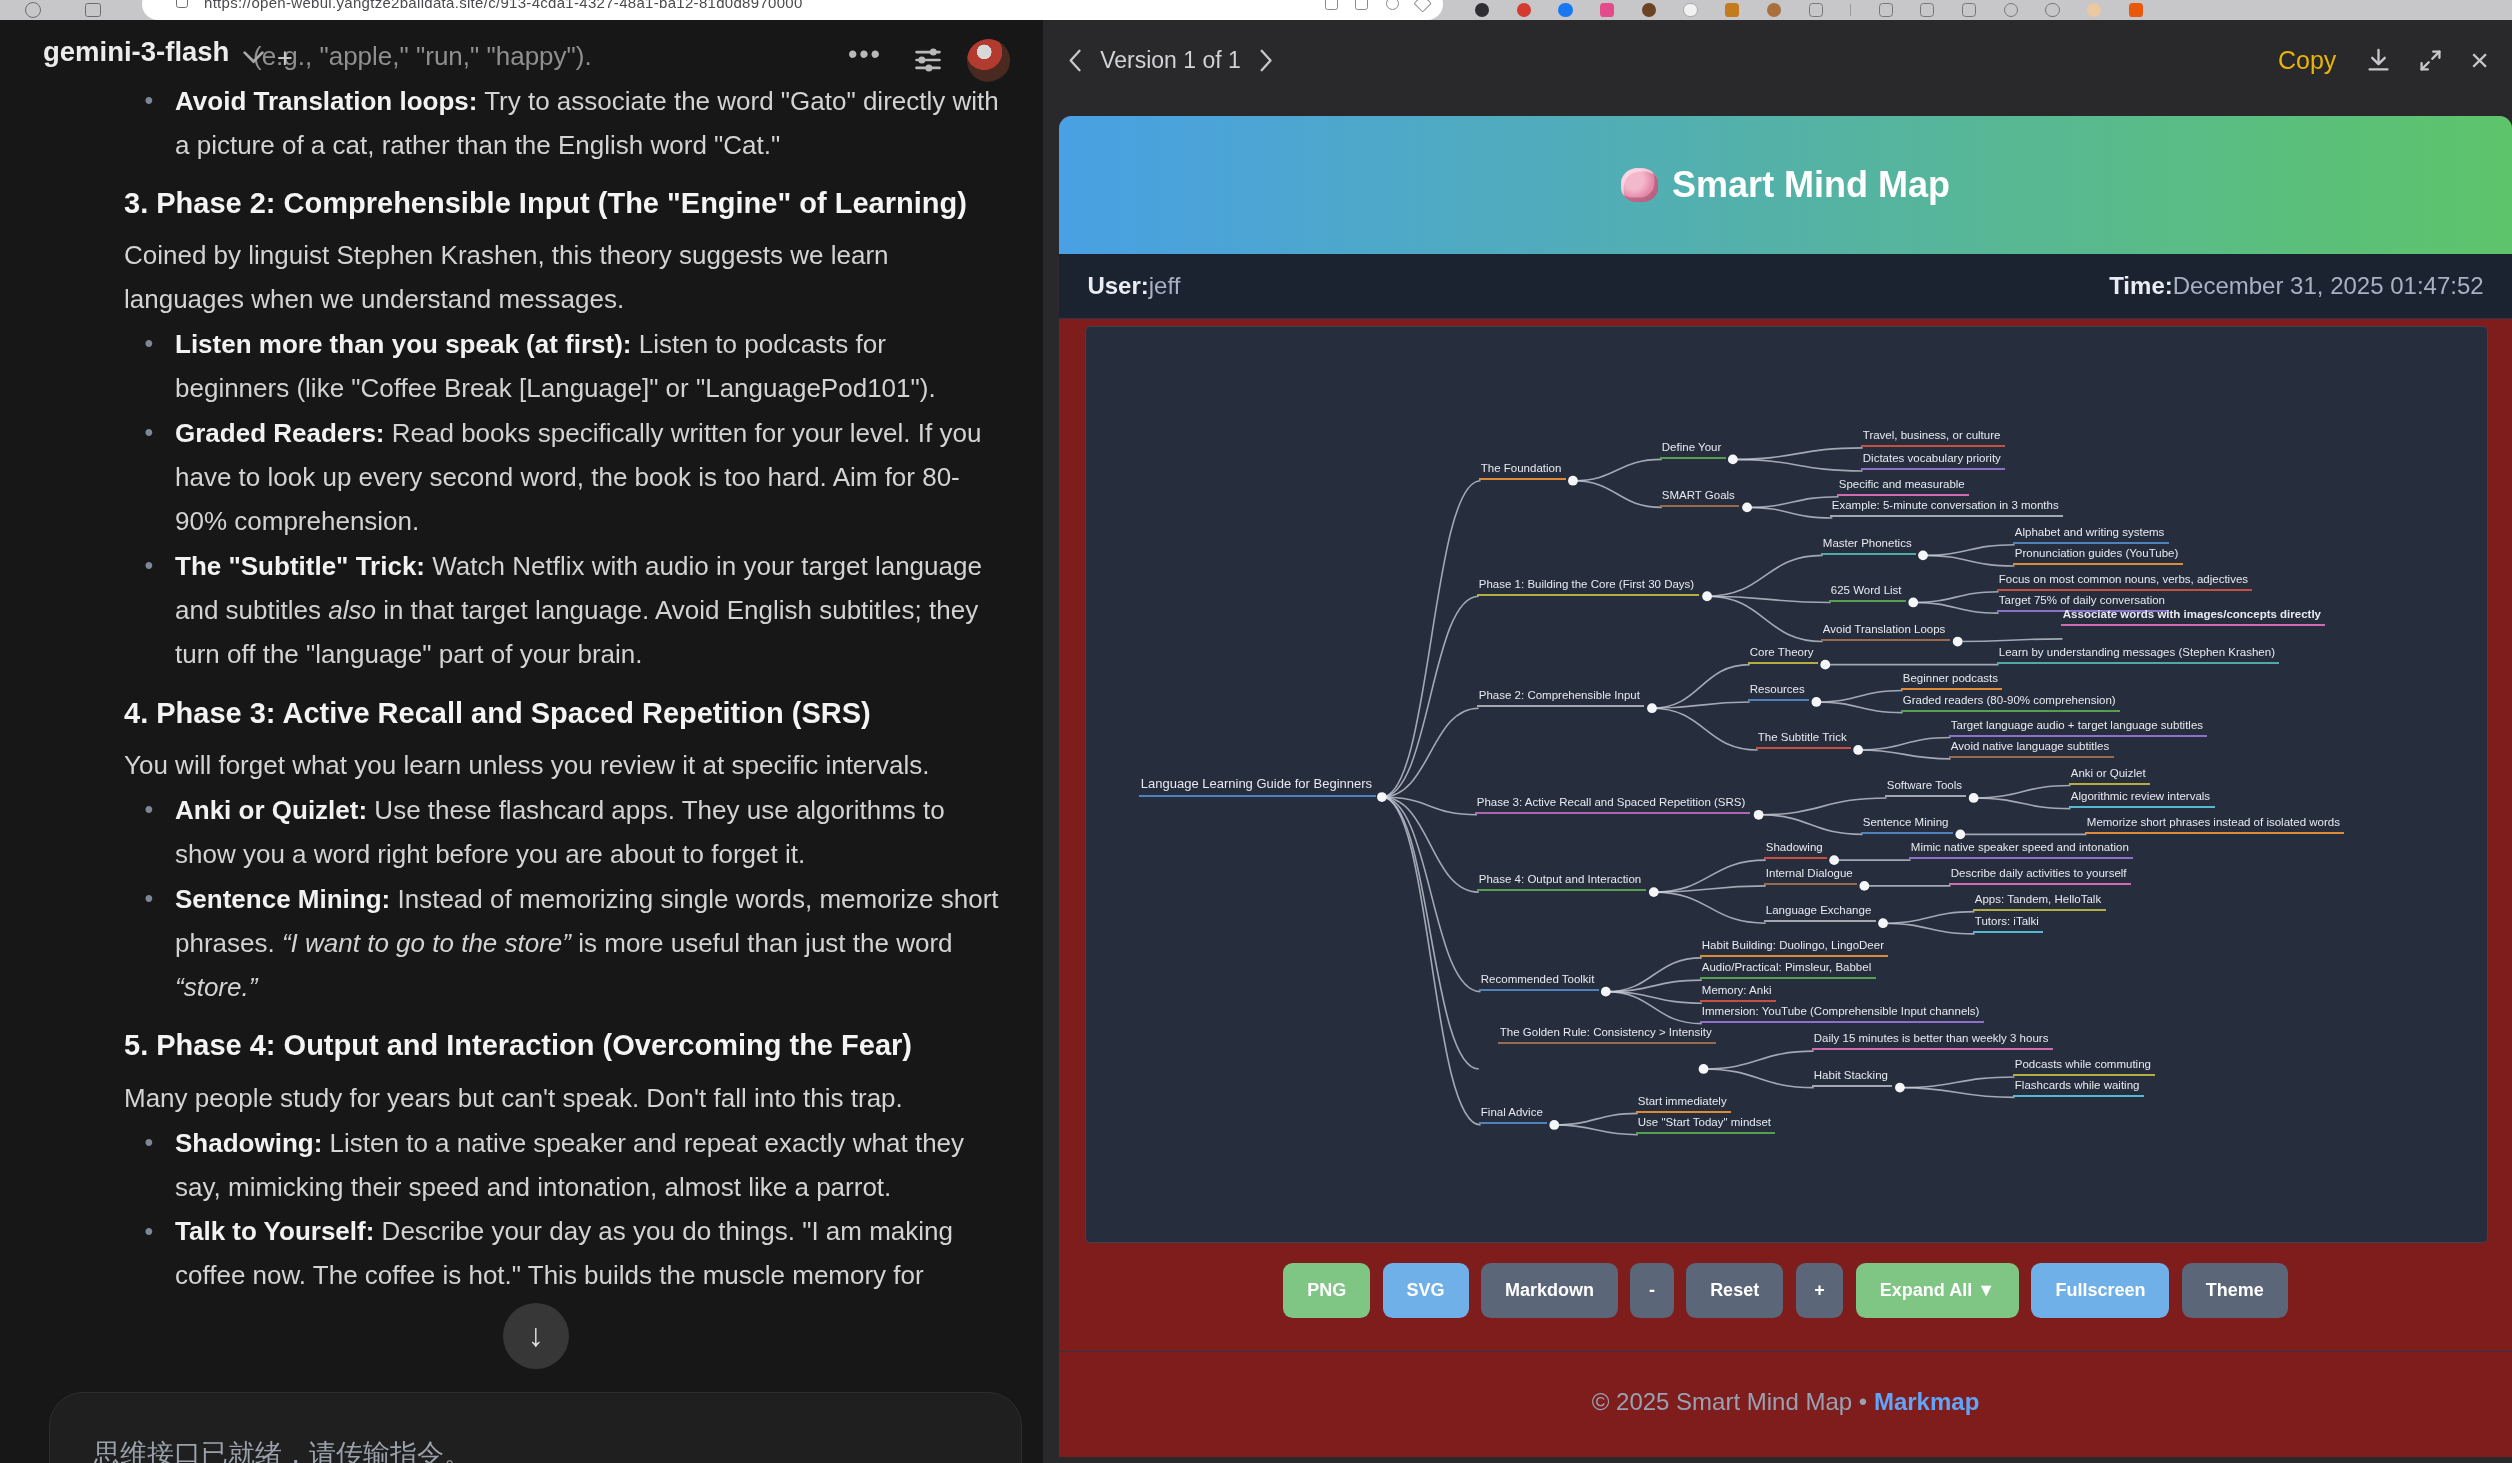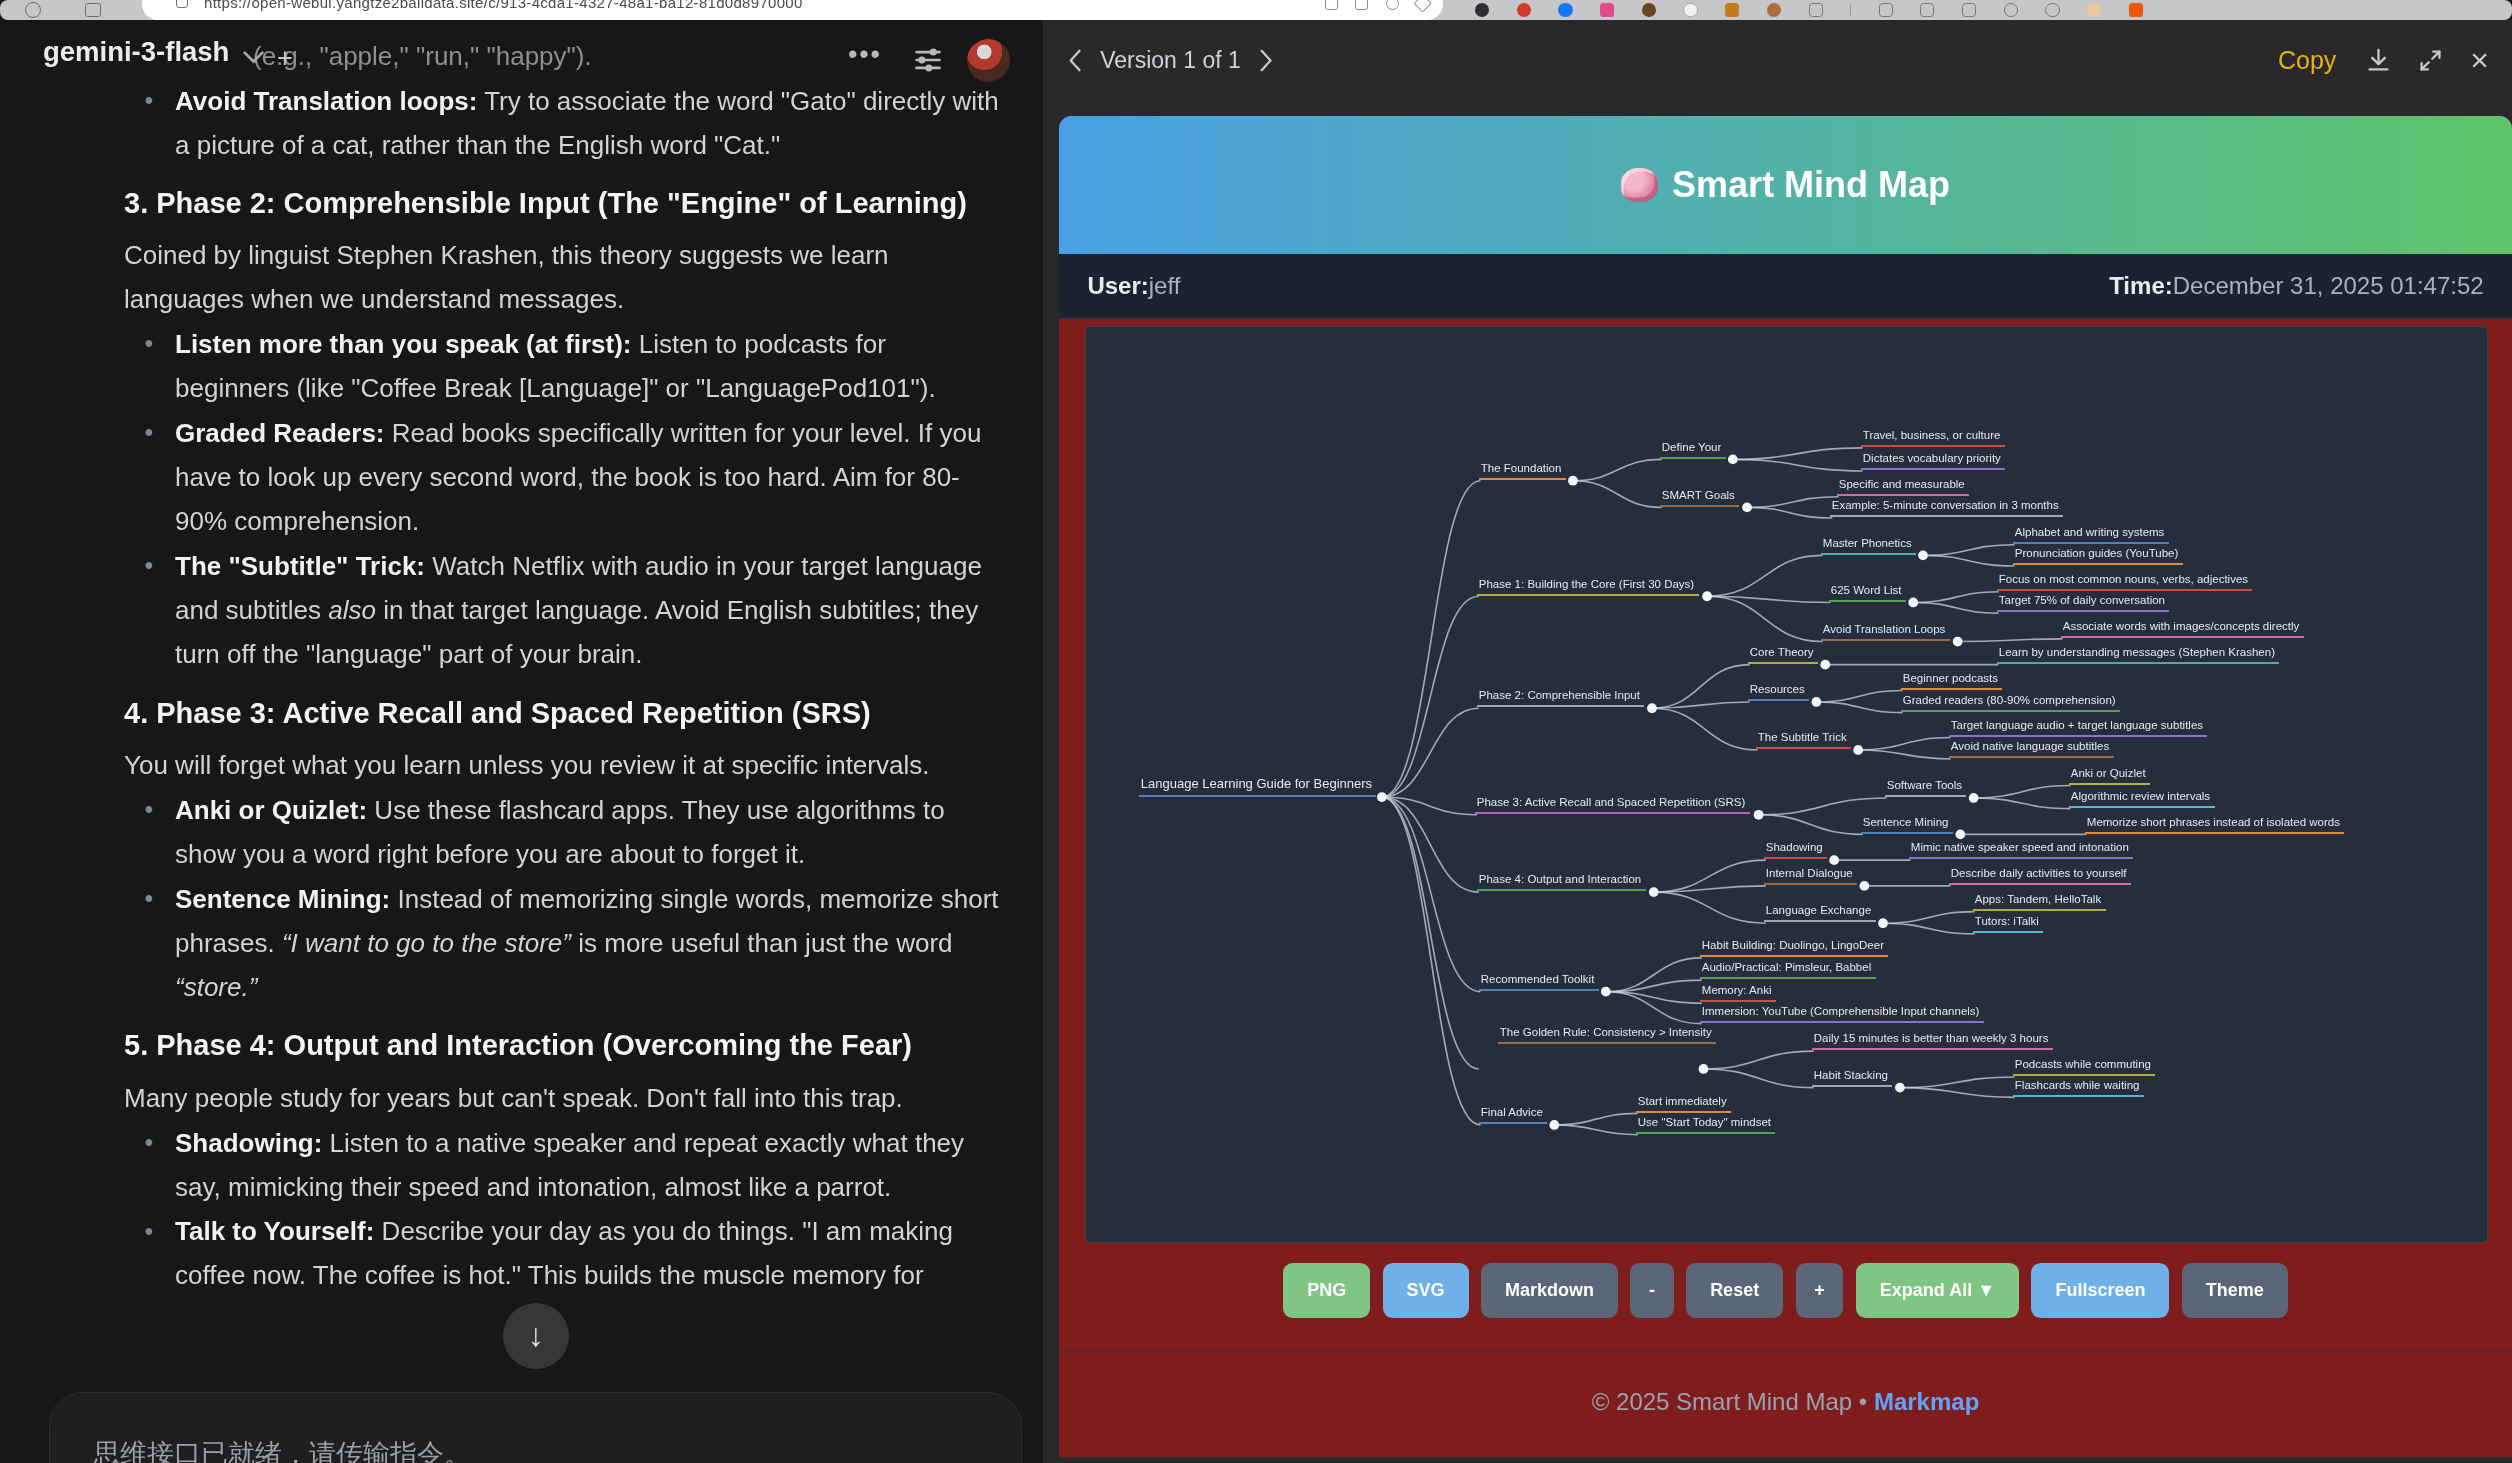--- a/index.html
+++ b/index.html
@@ -1,20 +1,20 @@
 <!DOCTYPE html>
 <html style="font-size:14.2px"><head>
 <meta charset="utf-8">
 <style>
   html,body{margin:0;padding:0;background:#000;}
   *{box-sizing:border-box;font-family:"Liberation Sans", sans-serif;}
   #screen{position:relative;width:2512px;height:1464px;overflow:hidden;background:#171717;}
 
   
-  #browser-bar{position:absolute;left:0;top:0;width:2512px;height:19.5px;background:#c7c7c9;overflow:hidden;border-radius:8px;}
+  #browser-bar{position:absolute;left:0;top:0;width:2512px;height:19.5px;background:#c7c7c9;overflow:hidden;}
   .bb-glyph{position:absolute;top:1.8px;width:16px;height:16px;border:1.8px solid #6d6d70;border-radius:50%;}
   .bb-grid{position:absolute;top:2.7px;width:16px;height:14.2px;border:1.8px solid #6d6d70;border-radius:2.7px;}
   #url-pill{position:absolute;left:142px;top:-12.4px;width:1301px;height:32px;background:#ffffff;border-radius:16px;}
   #url-text{position:absolute;left:62px;top:6.2px;font-size:15px;color:#4b4b4e;white-space:nowrap;letter-spacing:0.3px;}
   #lock-icon{position:absolute;left:34px;top:9px;width:11.5px;height:11.5px;border:1.8px solid #6f6f72;border-radius:2.7px;}
   .pill-mini{position:absolute;top:9px;width:13.3px;height:13.3px;border:1.8px solid #8a8a8e;border-radius:2.7px;}
   #ext-row{position:absolute;left:1475px;top:2.7px;height:14.2px;display:flex;gap:27.5px;align-items:center;}
   .ext-dot{width:14.2px;height:14.2px;flex:0 0 auto;}
   .ext-sep{width:0.9px;height:12.4px;background:#999;flex:0 0 auto;}
 
@@ -300,21 +300,21 @@
           <div class="mm" style="left: 775px; top: 125px; border-bottom-color: rgb(143, 111, 201);">Dictates vocabulary priority</div>
           <div class="mm" style="left: 751px; top: 151px; border-bottom-color: rgb(207, 107, 176);">Specific and measurable</div>
           <div class="mm" style="left: 744px; top: 172px; border-bottom-color: rgb(164, 167, 173);">Example: 5-minute conversation in 3 months</div>
           <div class="mm" style="left: 735px; top: 210px; border-bottom-color: rgb(79, 170, 168);">Master Phonetics</div>
           <div class="mm" style="left: 743px; top: 257px; border-bottom-color: rgb(85, 160, 78);">625 Word List</div>
           <div class="mm" style="left: 735px; top: 296px; border-bottom-color: rgb(154, 106, 79);">Avoid Translation Loops</div>
           <div class="mm" style="left: 927px; top: 199px; border-bottom-color: rgb(79, 129, 189);">Alphabet and writing systems</div>
           <div class="mm" style="left: 927px; top: 220px; border-bottom-color: rgb(221, 138, 57);">Pronunciation guides (YouTube)</div>
           <div class="mm" style="left: 911px; top: 246px; border-bottom-color: rgb(198, 79, 68);">Focus on most common nouns, verbs, adjectives</div>
           <div class="mm" style="left: 911px; top: 267px; border-bottom-color: rgb(143, 111, 201);">Target 75% of daily conversation</div>
-          <div class="mm" style="left: 975px; top: 293px; border-bottom-color: rgb(207, 107, 176);">Associate words with images/concepts directly</div>
+          <div class="mm" style="left: 975px; top: 281px; border-bottom-color: rgb(207, 107, 176); font-weight: bold;">Associate words with images/concepts directly</div>
           <div class="mm" style="left: 662px; top: 319px; border-bottom-color: rgb(179, 174, 63);">Core Theory</div>
           <div class="mm" style="left: 662px; top: 356px; border-bottom-color: rgb(79, 129, 189);">Resources</div>
           <div class="mm" style="left: 670px; top: 404px; border-bottom-color: rgb(198, 79, 68);">The Subtitle Trick</div>
           <div class="mm" style="left: 911px; top: 319px; border-bottom-color: rgb(79, 170, 168);">Learn by understanding messages (Stephen Krashen)</div>
           <div class="mm" style="left: 815px; top: 345px; border-bottom-color: rgb(221, 138, 57);">Beginner podcasts</div>
           <div class="mm" style="left: 815px; top: 367px; border-bottom-color: rgb(85, 160, 78);">Graded readers (80-90% comprehension)</div>
           <div class="mm" style="left: 863px; top: 392px; border-bottom-color: rgb(143, 111, 201);">Target language audio + target language subtitles</div>
           <div class="mm" style="left: 863px; top: 413px; border-bottom-color: rgb(154, 106, 79);">Avoid native language subtitles</div>
           <div class="mm" style="left: 799px; top: 452px; border-bottom-color: rgb(164, 167, 173);">Software Tools</div>
           <div class="mm" style="left: 775px; top: 489px; border-bottom-color: rgb(79, 129, 189);">Sentence Mining</div>

